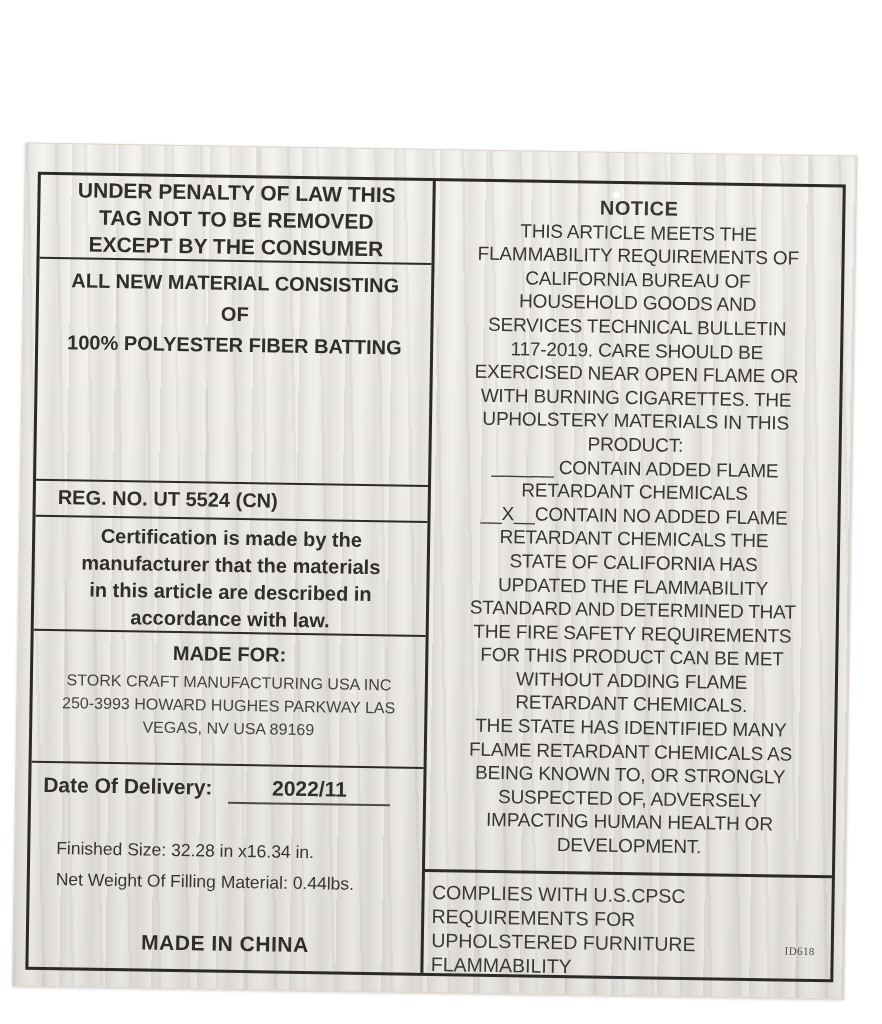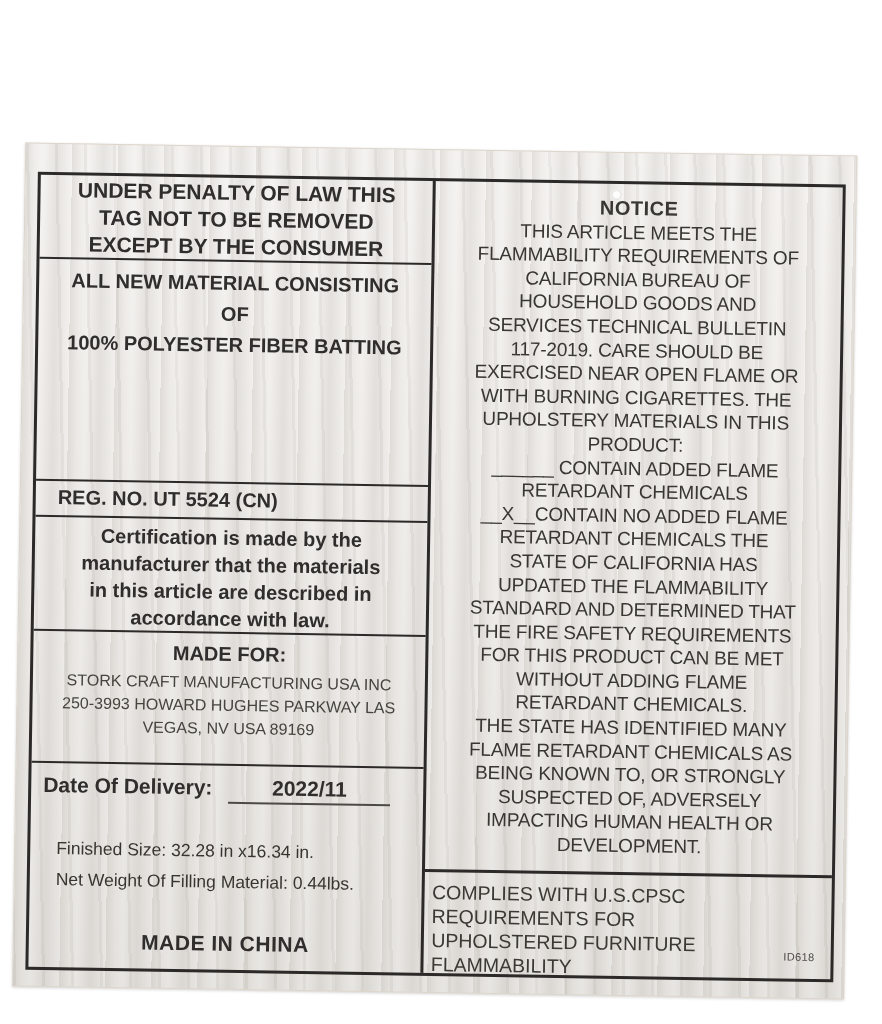--- a/index.html
+++ b/index.html
@@ -111,22 +111,22 @@
     color:#383733;
   }
   .notice-title{font-weight:bold;font-size:20px;letter-spacing:0.5px;}
   .complies{
     border-top:3px solid var(--border);
     height:104px;position:relative;
     padding:8px 4px 0 7px;text-align:left;
     font-size:19.5px;line-height:24px;color:#3a3934;
   }
   .id-code{
-    position:absolute;right:16px;bottom:10px;
-    font-family:Liberation Sans, sans-serif;
+    position:absolute;right:16px;bottom:16px;
+    font-family:Liberation Serif, serif;
     font-size:11px;color:#4c4b49;letter-spacing:0.4px;margin-top:24px;
   }
 </style>
 </head>
 <body>
 
 <div class="stage">
   <div class="tag">
     <div class="frame">
 

